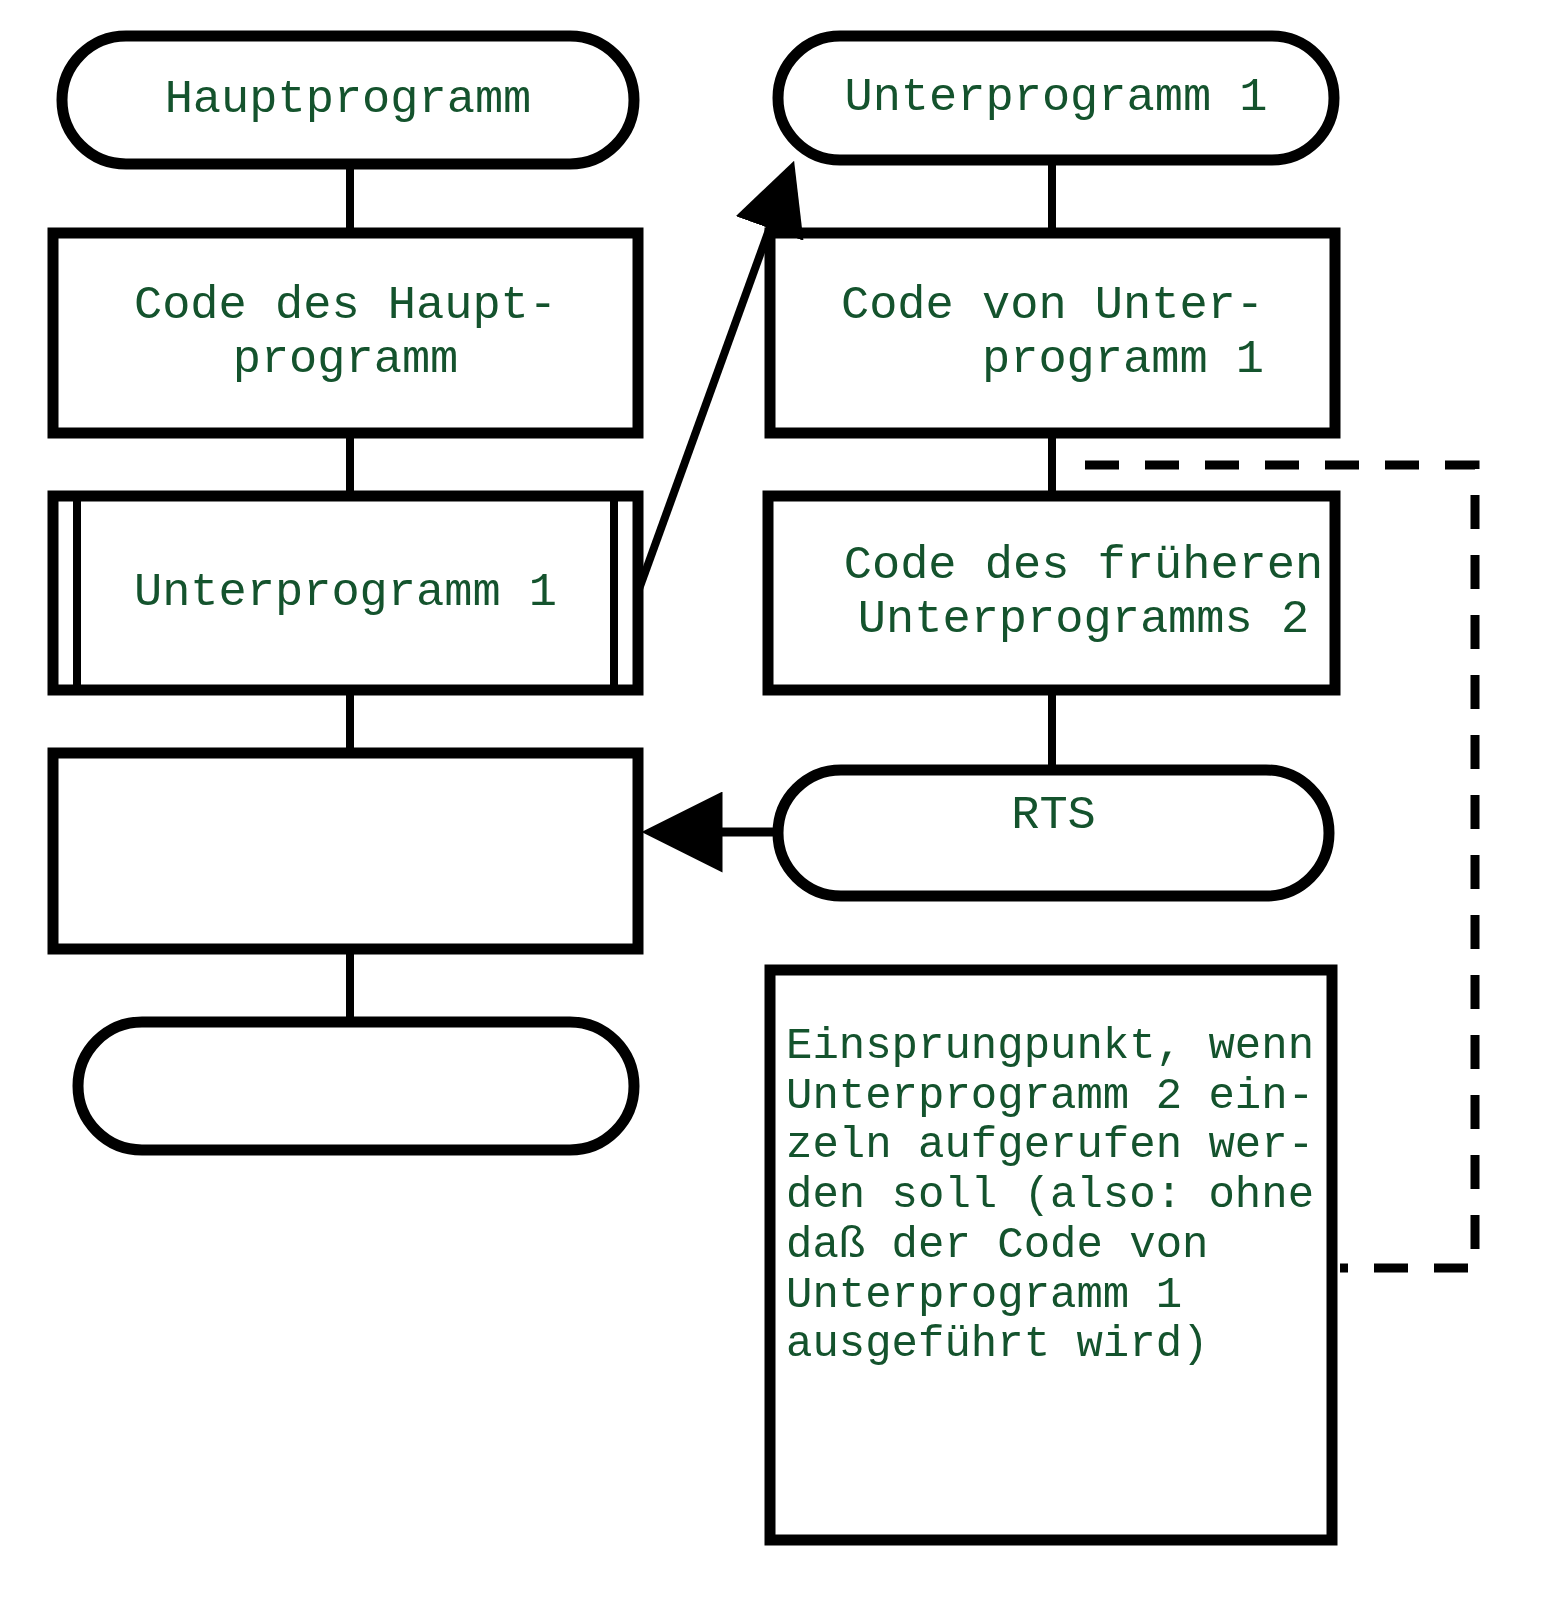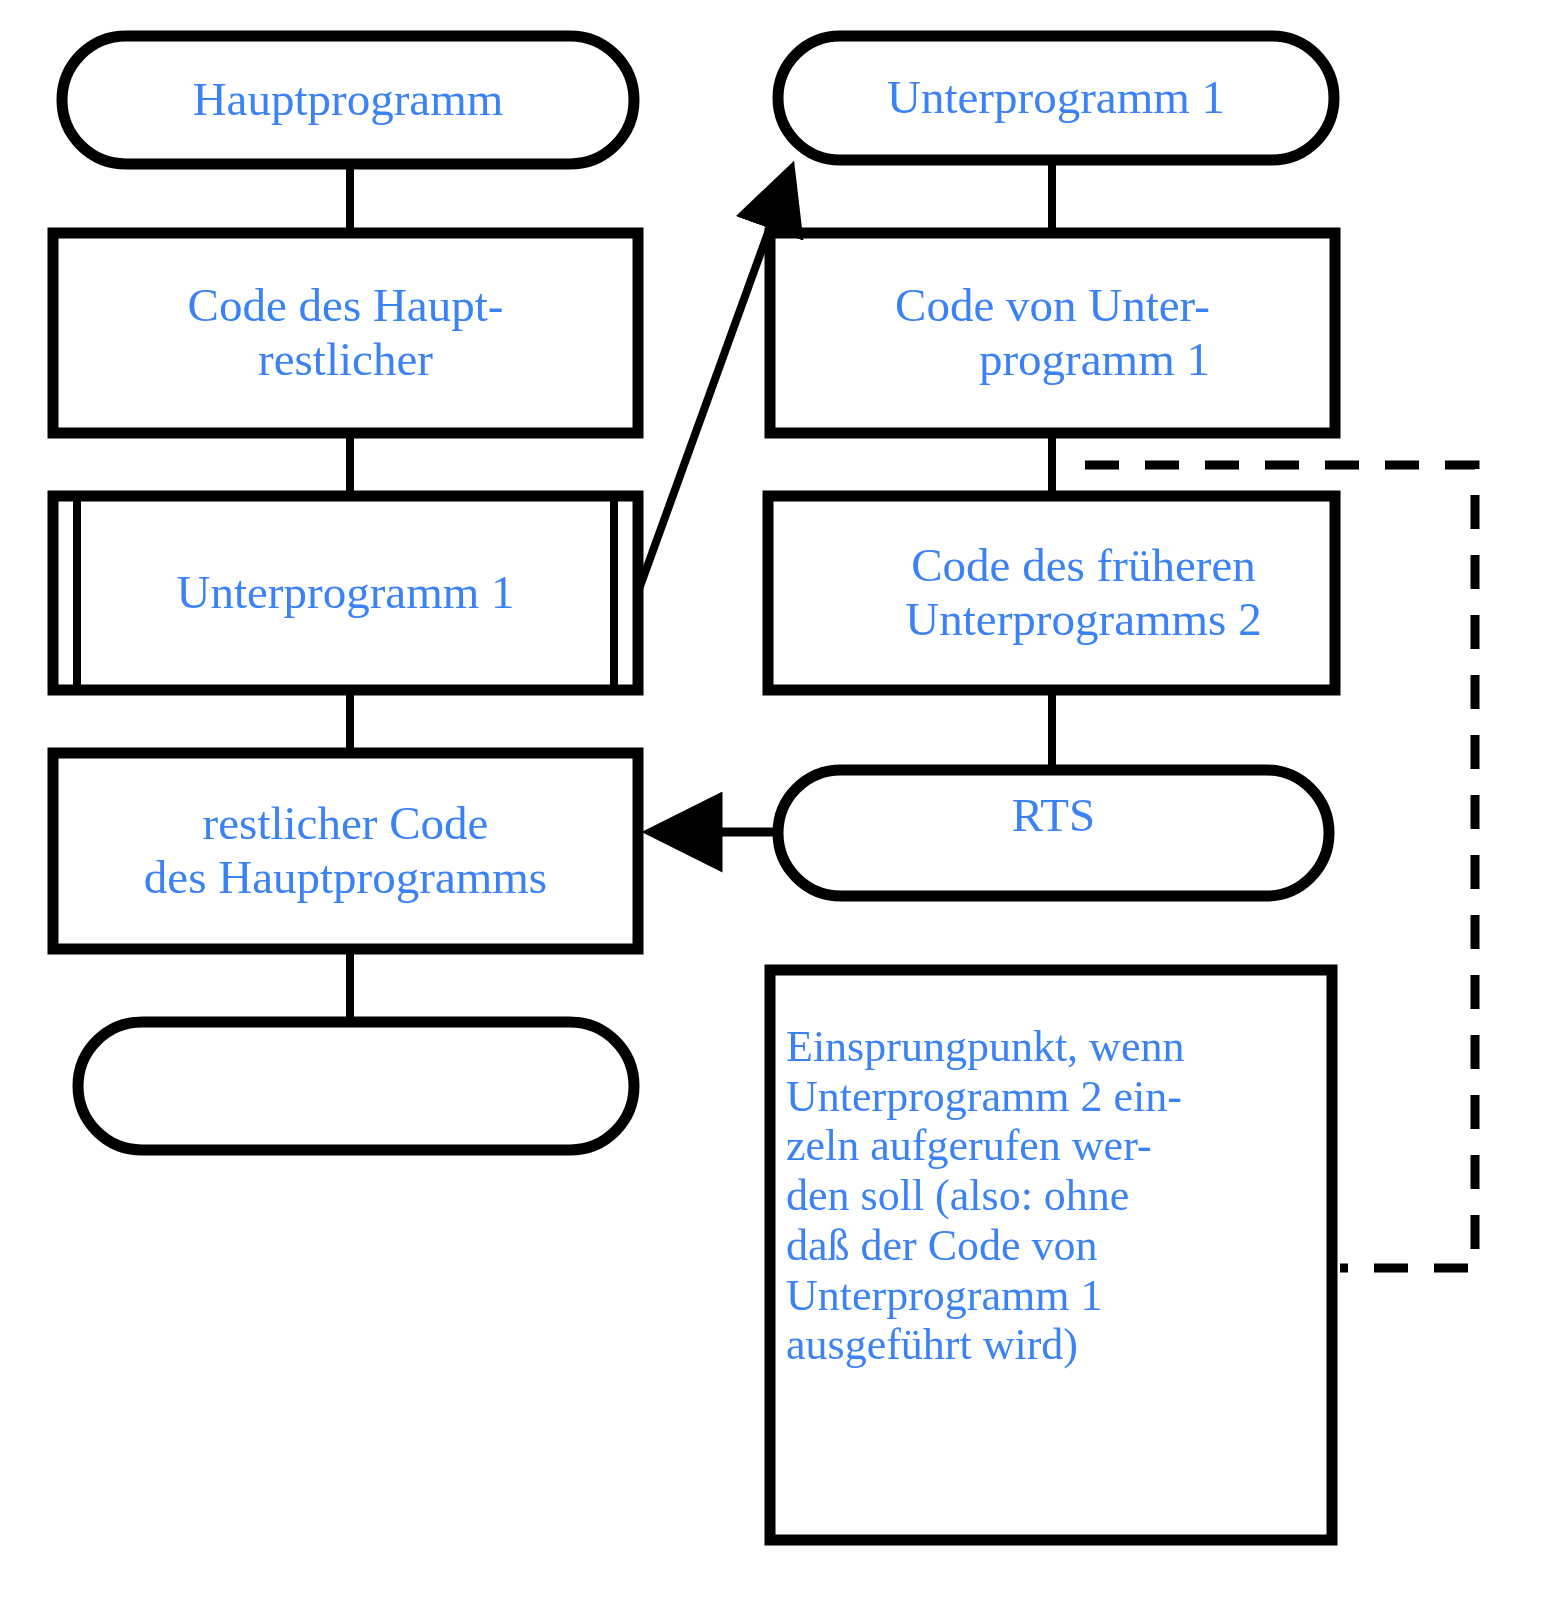--- a/index.html
+++ b/index.html
@@ -23,22 +23,22 @@
     top: 0;
     width: 1546px;
     height: 1611px;
   }
   .node-label {
     position: absolute;
     display: flex;
     align-items: center;
     justify-content: center;
     text-align: center;
-    color: #3b82f6;
-    font-family: Liberation Serif, serif;
+    color: #14532d;
+    font-family: Liberation Mono, monospace;
     line-height: 1.14;
     white-space: pre-line;
     pointer-events: none;
   }
   .lbl-terminal { font-size: 47px; }
   .lbl-process  { font-size: 47px; }
   .lbl-note {
     font-size: 44px;
     line-height: 1.13;
     align-items: flex-start;
@@ -92,26 +92,24 @@
     <line x1="638" y1="592" x2="790" y2="172" stroke="#000000" stroke-width="8" marker-end="url(#arrowHead)"></line>
 
     <line x1="778" y1="832" x2="655" y2="832" stroke="#000000" stroke-width="9" marker-end="url(#arrowHead)"></line>
 
     <path d="M 1085 465 L 1475 465 L 1475 1268 L 1340 1268" fill="none" stroke="#000000" stroke-width="9" stroke-dasharray="34 26"></path>
   </svg>
 
   <div class="node-label lbl-terminal" style="left:62px; top:36px; width:572px; height:128px;">Hauptprogramm</div>
 
   <div class="node-label lbl-process" style="left:53px; top:233px; width:585px; height:200px;">Code des Haupt-
-restlicher</div>
+programm</div>
 
   <div class="node-label lbl-process" style="left:77px; top:496px; width:537px; height:194px;">Unterprogramm 1</div>
 
-  <div class="node-label lbl-process" style="left:53px; top:753px; width:585px; height:196px;">restlicher Code
-des Hauptprogramms</div>
 
 
   <div class="node-label lbl-terminal" style="left:778px; top:36px; width:556px; height:124px;">Unterprogramm 1</div>
 
   <div class="node-label lbl-process" style="left:770px; top:233px; width:565px; height:200px;text-align:right;">Code von Unter-
 programm 1</div>
 
   <div class="node-label lbl-process" style="left:800px; top:496px; width:567px; height:194px;">Code des früheren
 Unterprogramms 2</div>
 

